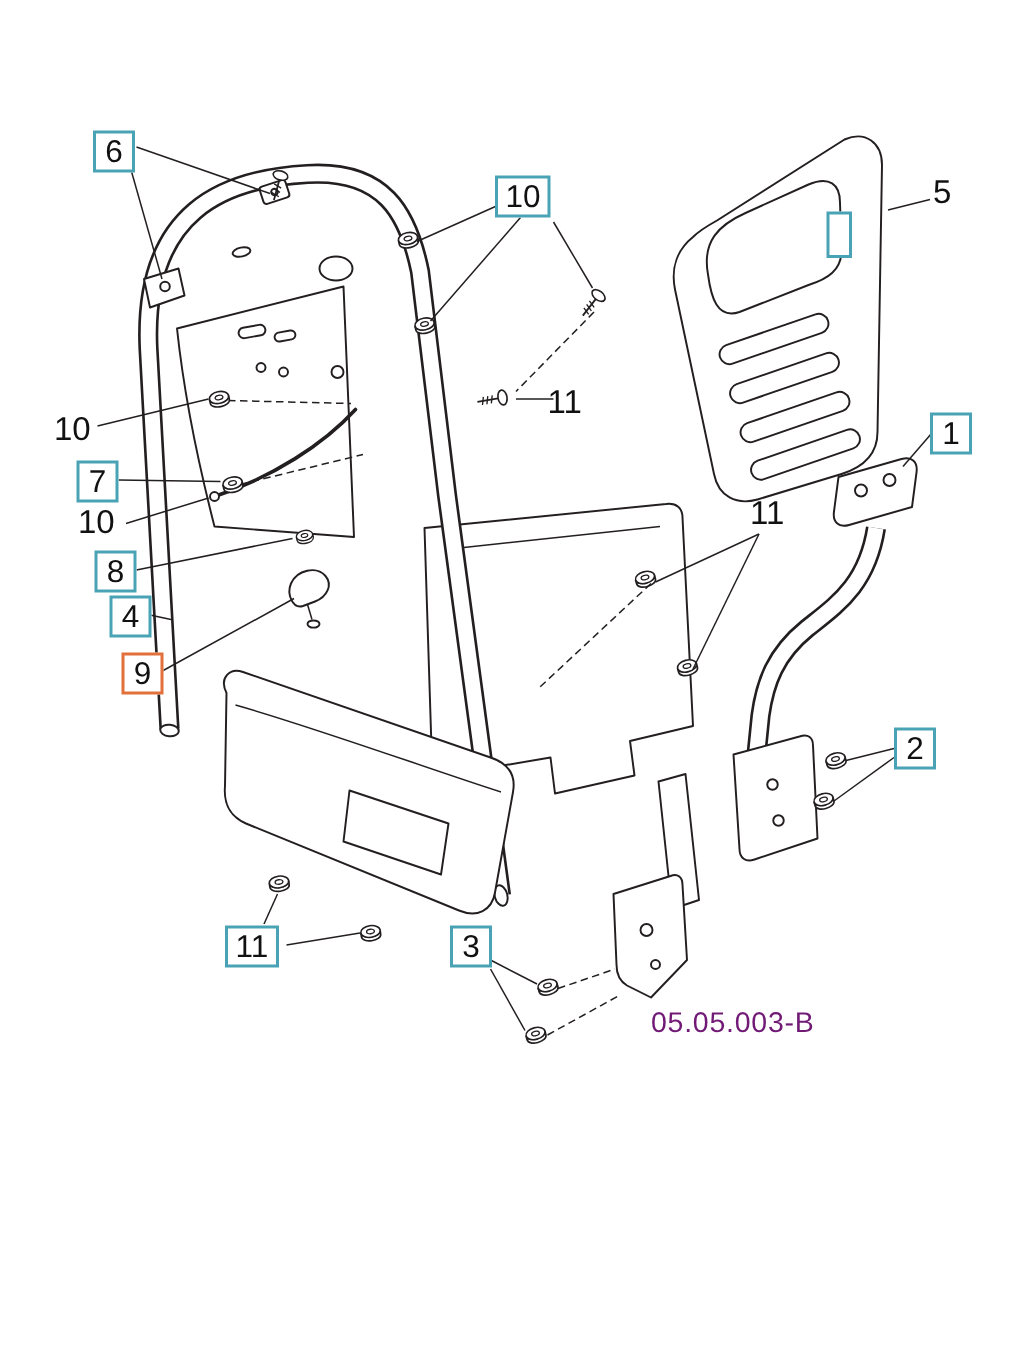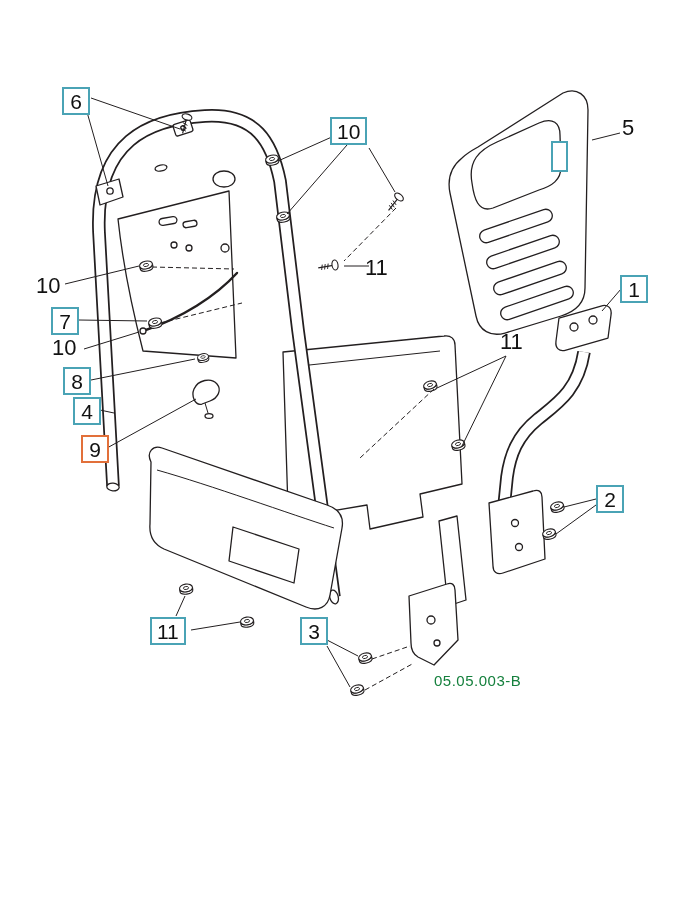--- a/index.html
+++ b/index.html
@@ -13,21 +13,21 @@
   .dash { fill:none; stroke:#231f20; stroke-width:1; stroke-dasharray:5 3; }
   .tube-o { fill:none; stroke:#231f20; stroke-width:13.5; stroke-linejoin:round; }
   .tube-i { fill:none; stroke:#ffffff; stroke-width:10; stroke-linejoin:round; }
 
   .callout { position:absolute; font-size:21px; color:#111; line-height:1;
              display:flex; align-items:center; justify-content:center; user-select:none; }
   .callout.plain { font-size:22px; }
   .callout.boxed { border:2px solid #4aa3b5; background:#fff; min-width:28px; height:28px; padding:2px 5px; cursor:pointer; }
   .callout.orange { border-color:#e2703a; }
   .callout.marker { width:17px; height:31px; min-width:17px; padding:0; }
-  .drawing-number { position:absolute; left:434px; top:672px; font-size:15px; color:#15803d; letter-spacing:.5px; }
+  .drawing-number { position:absolute; left:434px; top:672px; font-size:19px; color:#701a75; letter-spacing:.5px; }
 </style>
 </head>
 <body>
 
 <div id="stage">
 
   <svg width="688" height="900" viewBox="0 0 688 900">
     <defs>
       <g id="bolt">
         <path d="M-6.5,0 C-6.5,4.8 6.5,4.8 6.5,0 L6.5,2.6 C6.5,7.4 -6.5,7.4 -6.5,2.6 Z" fill="#fff" stroke="#231f20" stroke-width="1.1"></path>

